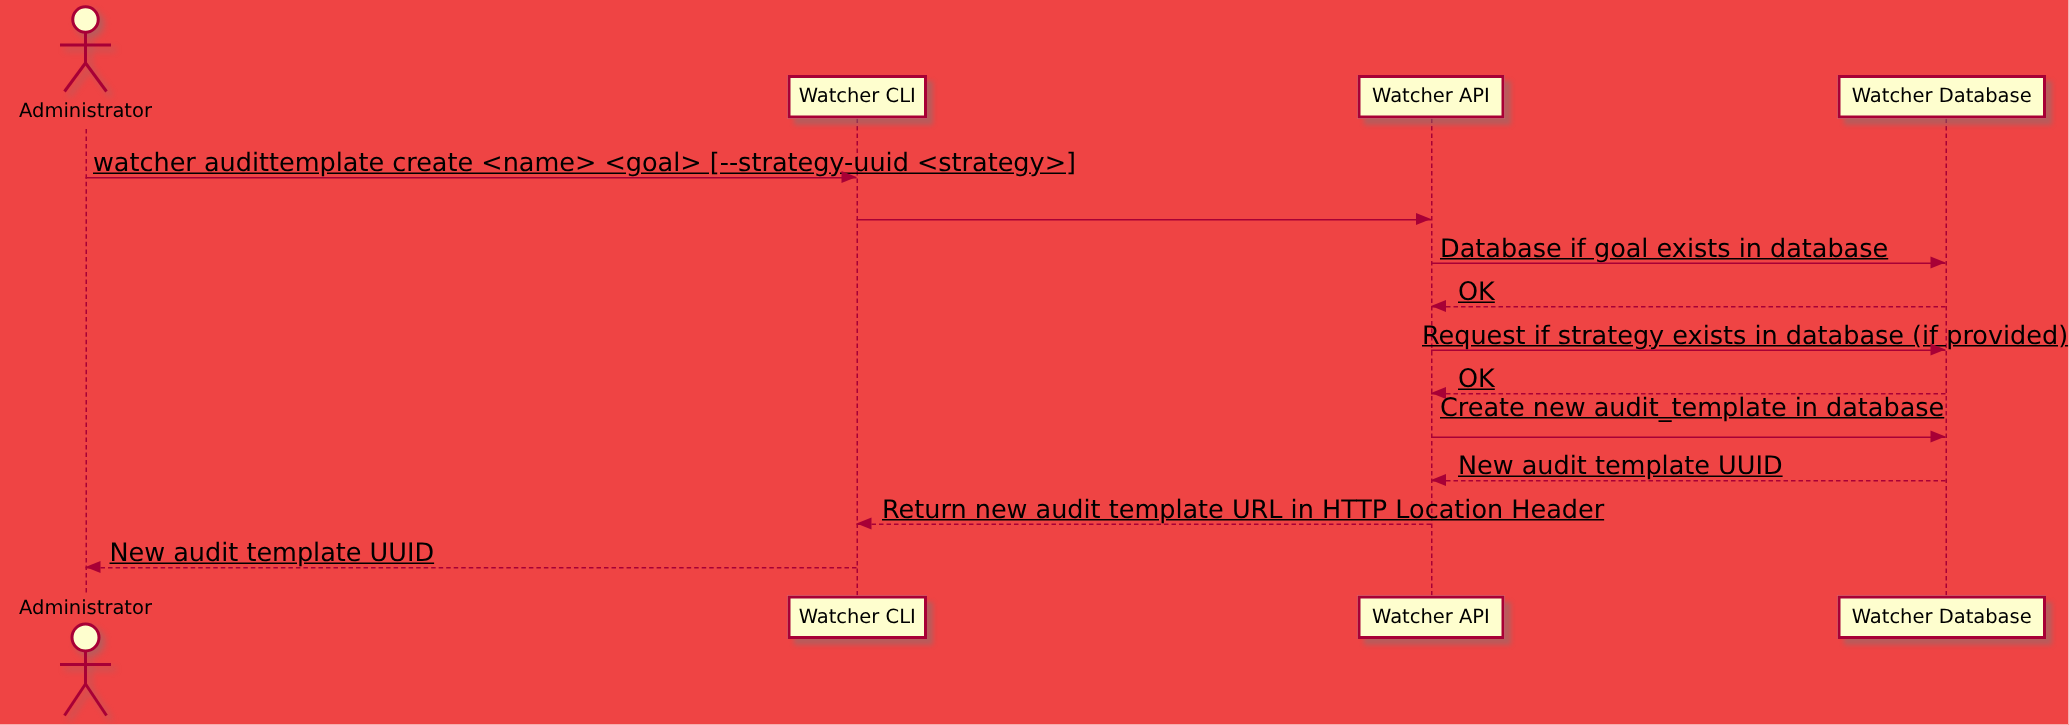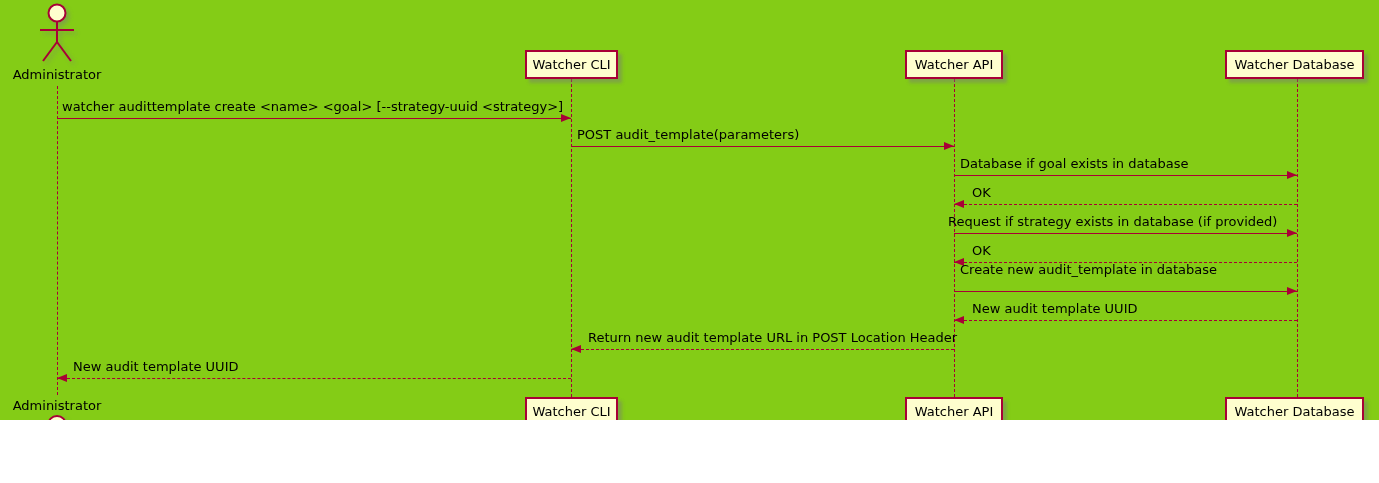--- a/index.html
+++ b/index.html
@@ -1,20 +1,20 @@
 <!DOCTYPE html>
 <html><head>
 <meta charset="utf-8">
 <style>
   html,body { margin:0; padding:0; background:#ffffff; }
   #canvas {
     position: relative;
     width: 1379px;
-    height: 420px;
-    background: #84cc16;
+    height: 483px;
+    background: #ef4444;
     font-family: "DejaVu Sans", "Liberation Sans", sans-serif;
     font-size: 13px;
     color: #000000;
     overflow: hidden;
   }
   .participant-box {
     position: absolute;
     box-sizing: border-box;
     background: #FEFECE;
     border: 2px solid #A80036;
@@ -41,22 +41,23 @@
     position: absolute;
     width: 0; height: 0;
     border-top: 4px solid transparent;
     border-bottom: 4px solid transparent;
   }
   .mhead.right { border-left: 10px solid #A80036; }
   .mhead.left  { border-right: 10px solid #A80036; }
   .mlabel {
     position: absolute;
     white-space: nowrap;
-    font-size: 13px;
+    font-size: 17px;
     color: #000000;
+    text-decoration: underline;
   }
   .actor-figure { position: absolute; filter: drop-shadow(3px 3px 2px rgba(120,120,120,0.45)); }
   .actor-label {
     position: absolute;
     width: 120px;
     text-align: center;
     font-size: 13px;
     white-space: nowrap;
   }
 </style>
@@ -97,21 +98,20 @@
   <div class="participant-box" style="left:1225px; top:50px; width:139px;">Watcher Database</div>
 
   <div class="participant-box" style="left:525px;  top:397px; width:93px;">Watcher CLI</div>
   <div class="participant-box" style="left:905px;  top:397px; width:98px;">Watcher API</div>
   <div class="participant-box" style="left:1225px; top:397px; width:139px;">Watcher Database</div>
 
   <span class="mlabel" style="left:62px; top:99px;">watcher audittemplate create &lt;name&gt; &lt;goal&gt; [--strategy-uuid &lt;strategy&gt;]</span>
   <div class="mline" style="left:57px; top:118px; width:514px;"></div>
   <div class="mhead right" style="left:561px; top:114px;"></div>
 
-  <span class="mlabel" style="left:577px; top:127px;">POST audit_template(parameters)</span>
   <div class="mline" style="left:571px; top:146px; width:383px;"></div>
   <div class="mhead right" style="left:944px; top:142px;"></div>
 
   <span class="mlabel" style="left:960px; top:156px;">Database if goal exists in database</span>
   <div class="mline" style="left:954px; top:175px; width:343px;"></div>
   <div class="mhead right" style="left:1287px; top:171px;"></div>
 
   <span class="mlabel" style="left:972px; top:185px;">OK</span>
   <div class="mline dashed" style="left:954px; top:204px; width:343px;"></div>
   <div class="mhead left" style="left:954px; top:200px;"></div>
@@ -125,21 +125,21 @@
   <div class="mhead left" style="left:954px; top:258px;"></div>
 
   <span class="mlabel" style="left:960px; top:262px;">Create new audit_template in database</span>
   <div class="mline" style="left:954px; top:291px; width:343px;"></div>
   <div class="mhead right" style="left:1287px; top:287px;"></div>
 
   <span class="mlabel" style="left:972px; top:301px;">New audit template UUID</span>
   <div class="mline dashed" style="left:954px; top:320px; width:343px;"></div>
   <div class="mhead left" style="left:954px; top:316px;"></div>
 
-  <span class="mlabel" style="left:588px; top:330px;">Return new audit template URL in POST Location Header</span>
+  <span class="mlabel" style="left:588px; top:330px;">Return new audit template URL in HTTP Location Header</span>
   <div class="mline dashed" style="left:571px; top:349px; width:383px;"></div>
   <div class="mhead left" style="left:571px; top:345px;"></div>
 
   <span class="mlabel" style="left:73px; top:359px;">New audit template UUID</span>
   <div class="mline dashed" style="left:57px; top:378px; width:514px;"></div>
   <div class="mhead left" style="left:57px; top:374px;"></div>
 
 </div>
 
 </body></html>

